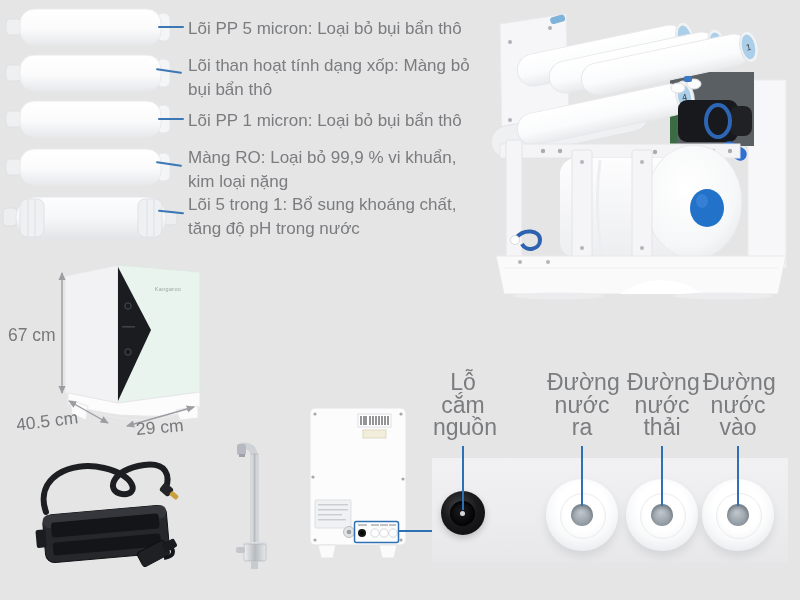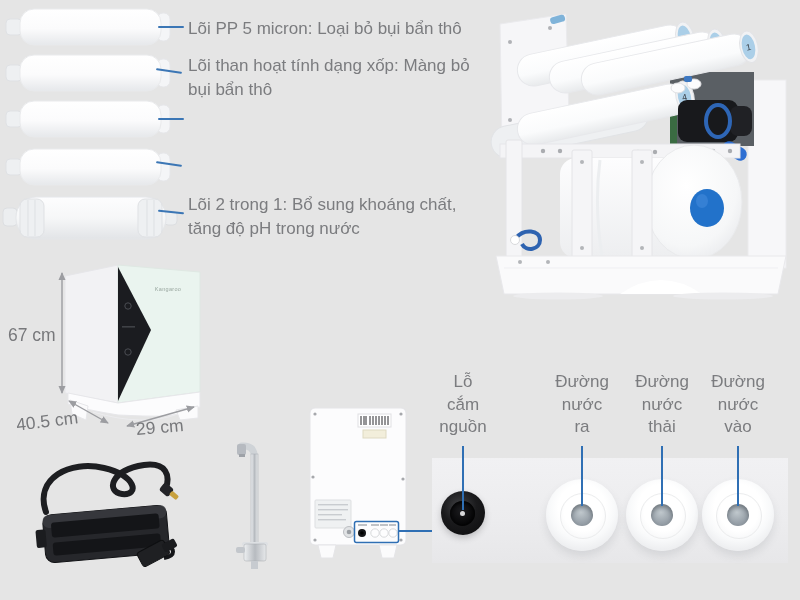--- a/index.html
+++ b/index.html
@@ -7,21 +7,21 @@
     position:relative;width:800px;height:600px;background:#e5e5e5;overflow:hidden;
     font-family:Liberation Sans, sans-serif;color:#7b7c7f;
   }
   .abs{position:absolute;}
   .callout{
     font-size:17px;line-height:24px;color:#7b7c7f;white-space:pre-line;width:312px;
   }
   .leader{height:2px;background:#3b76b5;border-radius:1px;}
   .vline{width:2px;background:#2f6fb4;}
   .portlabel{
-    font-size:17px;line-height:22.5px;color:#7b7c7f;text-align:center;white-space:pre-line;
+    font-size:23px;line-height:22.5px;color:#7b7c7f;text-align:center;white-space:pre-line;
   }
   .dimlabel{font-size:17.5px;color:#77787b;white-space:nowrap;}
   .acclabel{font-size:18px;color:#7b7c7f;text-align:center;width:110px;margin-top:36px;}
   #grayPanel{
     left:432px;top:458px;width:356px;height:105px;
     background:linear-gradient(180deg,#f1f1f3 0%,#ececee 60%,#e7e7e9 100%);
   }
   .socket{
     left:9px;top:33px;width:44px;height:44px;border-radius:50%;
     background:radial-gradient(circle at 42% 36%,#434447 0%,#1a1a1c 45%,#0b0b0c 100%);
@@ -107,21 +107,24 @@
 
   <div class="abs leader" style="left:158px;top:26px;width:26px"></div>
   <div class="abs leader" style="left:156px;top:70px;width:26px;transform:rotate(8deg)"></div>
   <div class="abs leader" style="left:158px;top:118px;width:26px"></div>
   <div class="abs leader" style="left:156px;top:163px;width:26px;transform:rotate(8deg)"></div>
   <div class="abs leader" style="left:158px;top:211px;width:26px;transform:rotate(6deg)"></div>
 
   <div class="abs callout" style="left:188px;top:17px">Lõi PP 5 micron: Loại bỏ bụi bẩn thô</div>
   <div class="abs callout" style="left:188px;top:54px">Lõi than hoạt tính dạng xốp: Màng bỏ
 bụi bẩn thô</div>
-  <div class="abs callout" style="left:188px;top:193px">Lõi 2 trong 1: Bổ sung khoáng chất,
+  <div class="abs callout" style="left:188px;top:109px">Lõi PP 1 micron: Loại bỏ bụi bẩn thô</div>
+  <div class="abs callout" style="left:188px;top:146px">Màng RO: Loại bỏ 99,9 % vi khuẩn,
+kim loại nặng</div>
+  <div class="abs callout" style="left:188px;top:193px">Lõi 5 trong 1: Bổ sung khoáng chất,
 tăng độ pH trong nước</div>
 
   <svg class="abs" style="left:488px;top:0" width="310" height="300" viewBox="0 0 310 300">
     <defs>
       <linearGradient id="tube" x1="0" y1="0" x2="0" y2="1">
         <stop offset="0" stop-color="#ffffff"></stop>
           <stop offset="0.6" stop-color="#fafbfc"></stop>
         <stop offset="1" stop-color="#e8eaec"></stop>
       </linearGradient>
       <linearGradient id="tankB" x1="0" y1="0" x2="0" y2="1">

